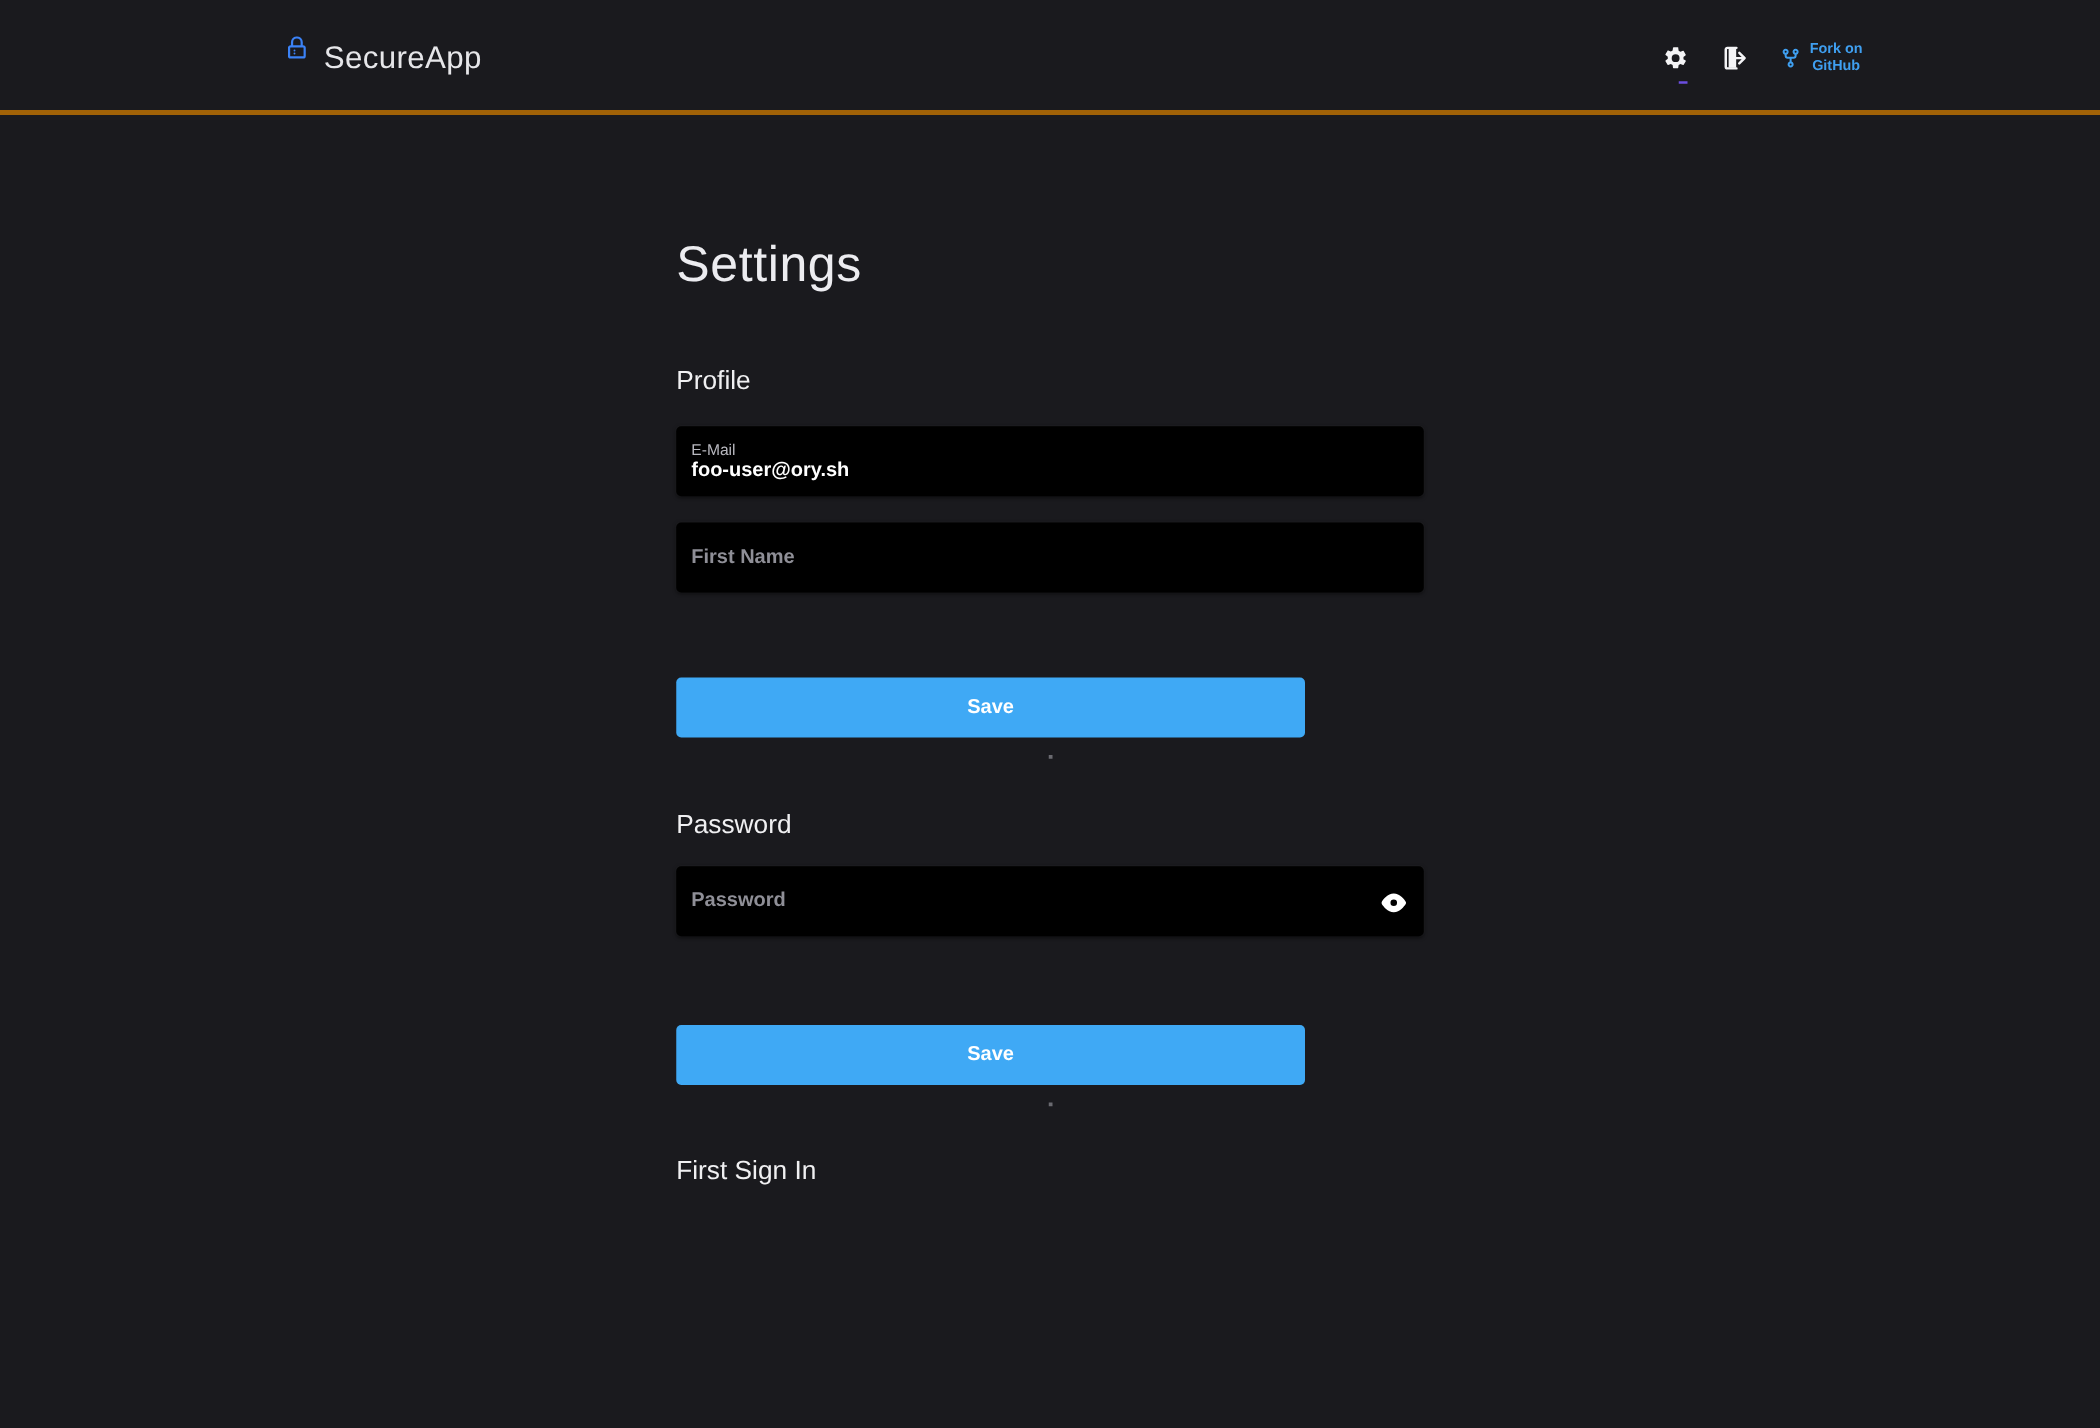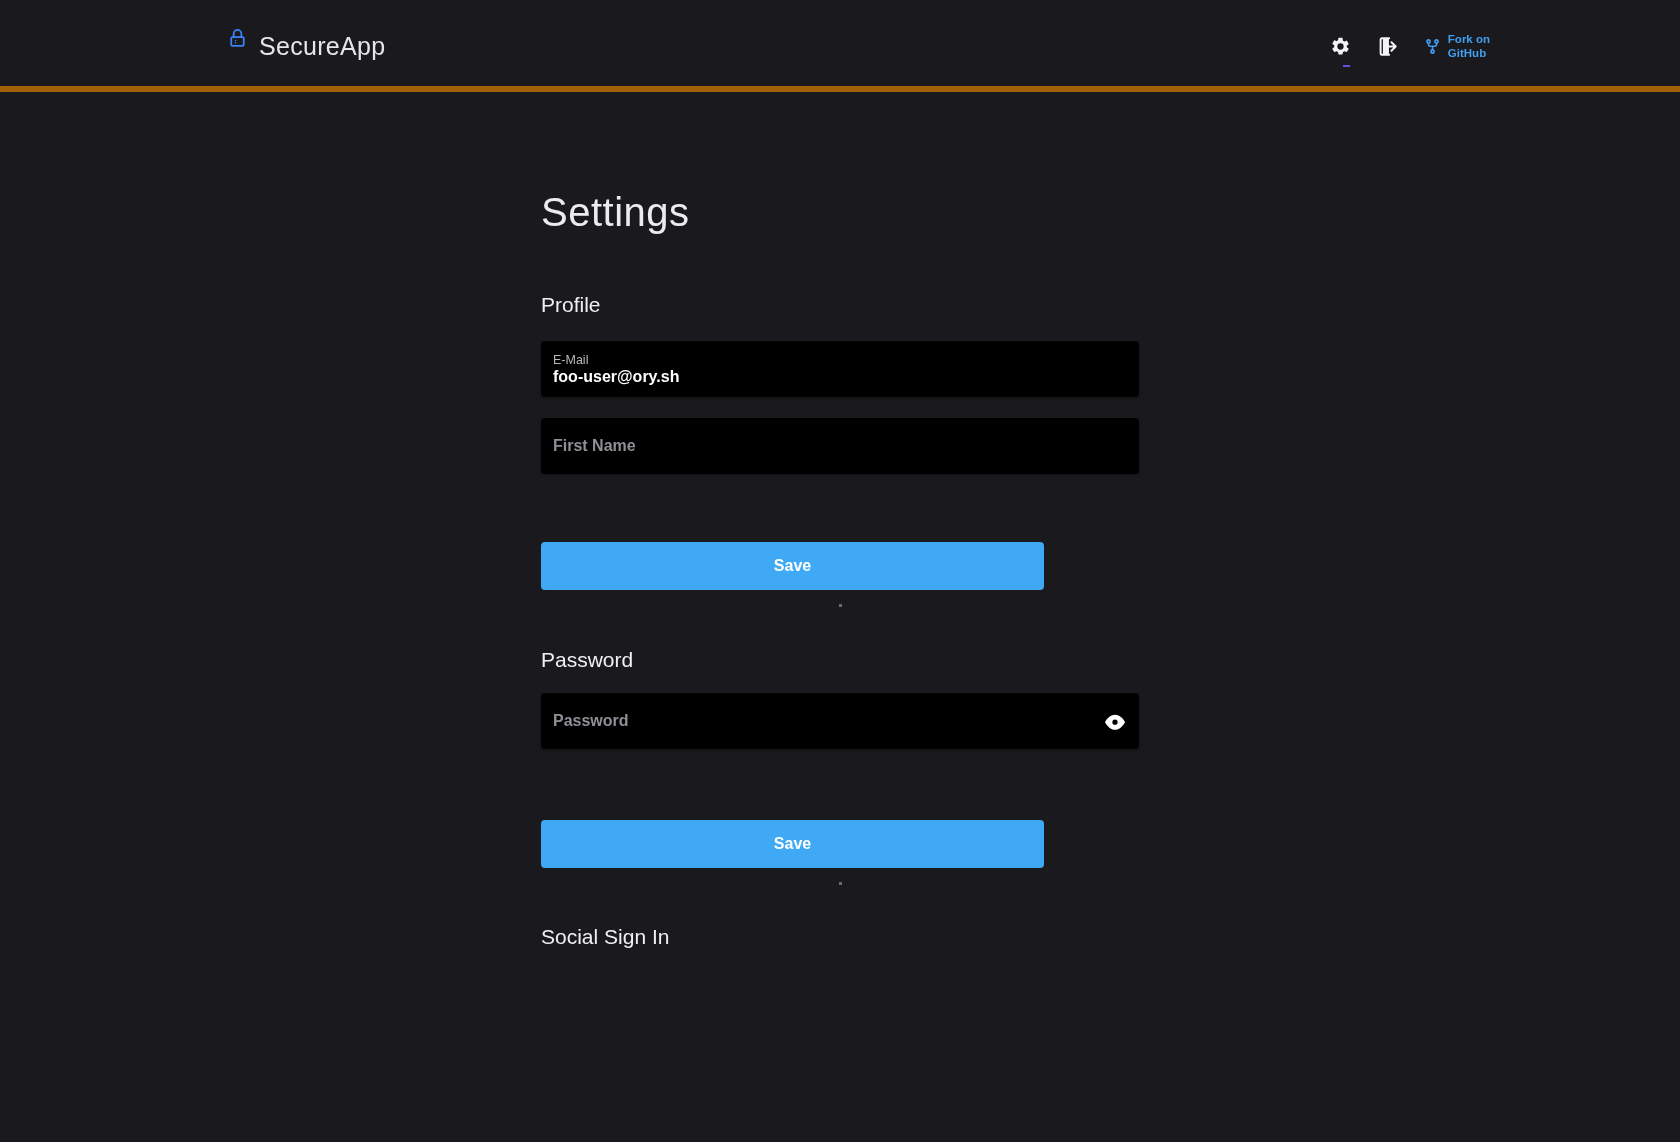--- a/index.html
+++ b/index.html
@@ -8,21 +8,21 @@
     background: #1a1a1e;
     font-family: "Liberation Sans", sans-serif;
     color: #e9e9ec;
   }
 
   
   .header {
     position: relative;
     height: 92px;
     background: #1a1a1e;
-    border-bottom: 6px solid #a16207;
+    border-bottom: 4px solid #a16207;
   }
   .brand {
     position: absolute;
     left: 228px;
     top: 0;
     height: 92px;
     display: flex;
     align-items: center;
     gap: 12px;
   }
@@ -34,20 +34,21 @@
     letter-spacing: 0.3px;
   }
   .header-actions {
     position: absolute;
     right: 190px;
     top: 0;
     height: 92px;
     display: flex;
     align-items: center;
     gap: 26px;
+    text-align: center;
   }
   .icon-btn {
     background: none;
     border: none;
     padding: 0;
     cursor: pointer;
     display: flex;
     align-items: center;
     position: relative;
   }
@@ -242,15 +243,15 @@
         <svg width="20" height="20" viewBox="0 0 16 16" fill="#ffffff" xmlns="http://www.w3.org/2000/svg">
           <path d="M8 3c1.981 0 3.671.992 4.933 2.078 1.27 1.091 2.187 2.345 2.637 3.023a1.62 1.62 0 010 1.798c-.45.678-1.367 1.932-2.637 3.023C11.67 14.008 9.981 15 8 15c-1.981 0-3.671-.992-4.933-2.078C1.797 11.83.88 10.576.43 9.898a1.62 1.62 0 010-1.798c.45-.677 1.367-1.931 2.637-3.022C4.33 3.992 6.019 3 8 3zm0 8a2.1 2.1 0 100-4.2A2.1 2.1 0 008 11z"></path>
         </svg>
       </span>
     </button>
   </div>
 
   <button class="primary-btn btn-password-save">Save</button>
   <div class="divider-dot"></div>
 
-  <h2 class="section-heading h-social">Social Sign In</h2>
+  <h2 class="section-heading h-social">First Sign In</h2>
 
 </main>
 
 </body></html>

